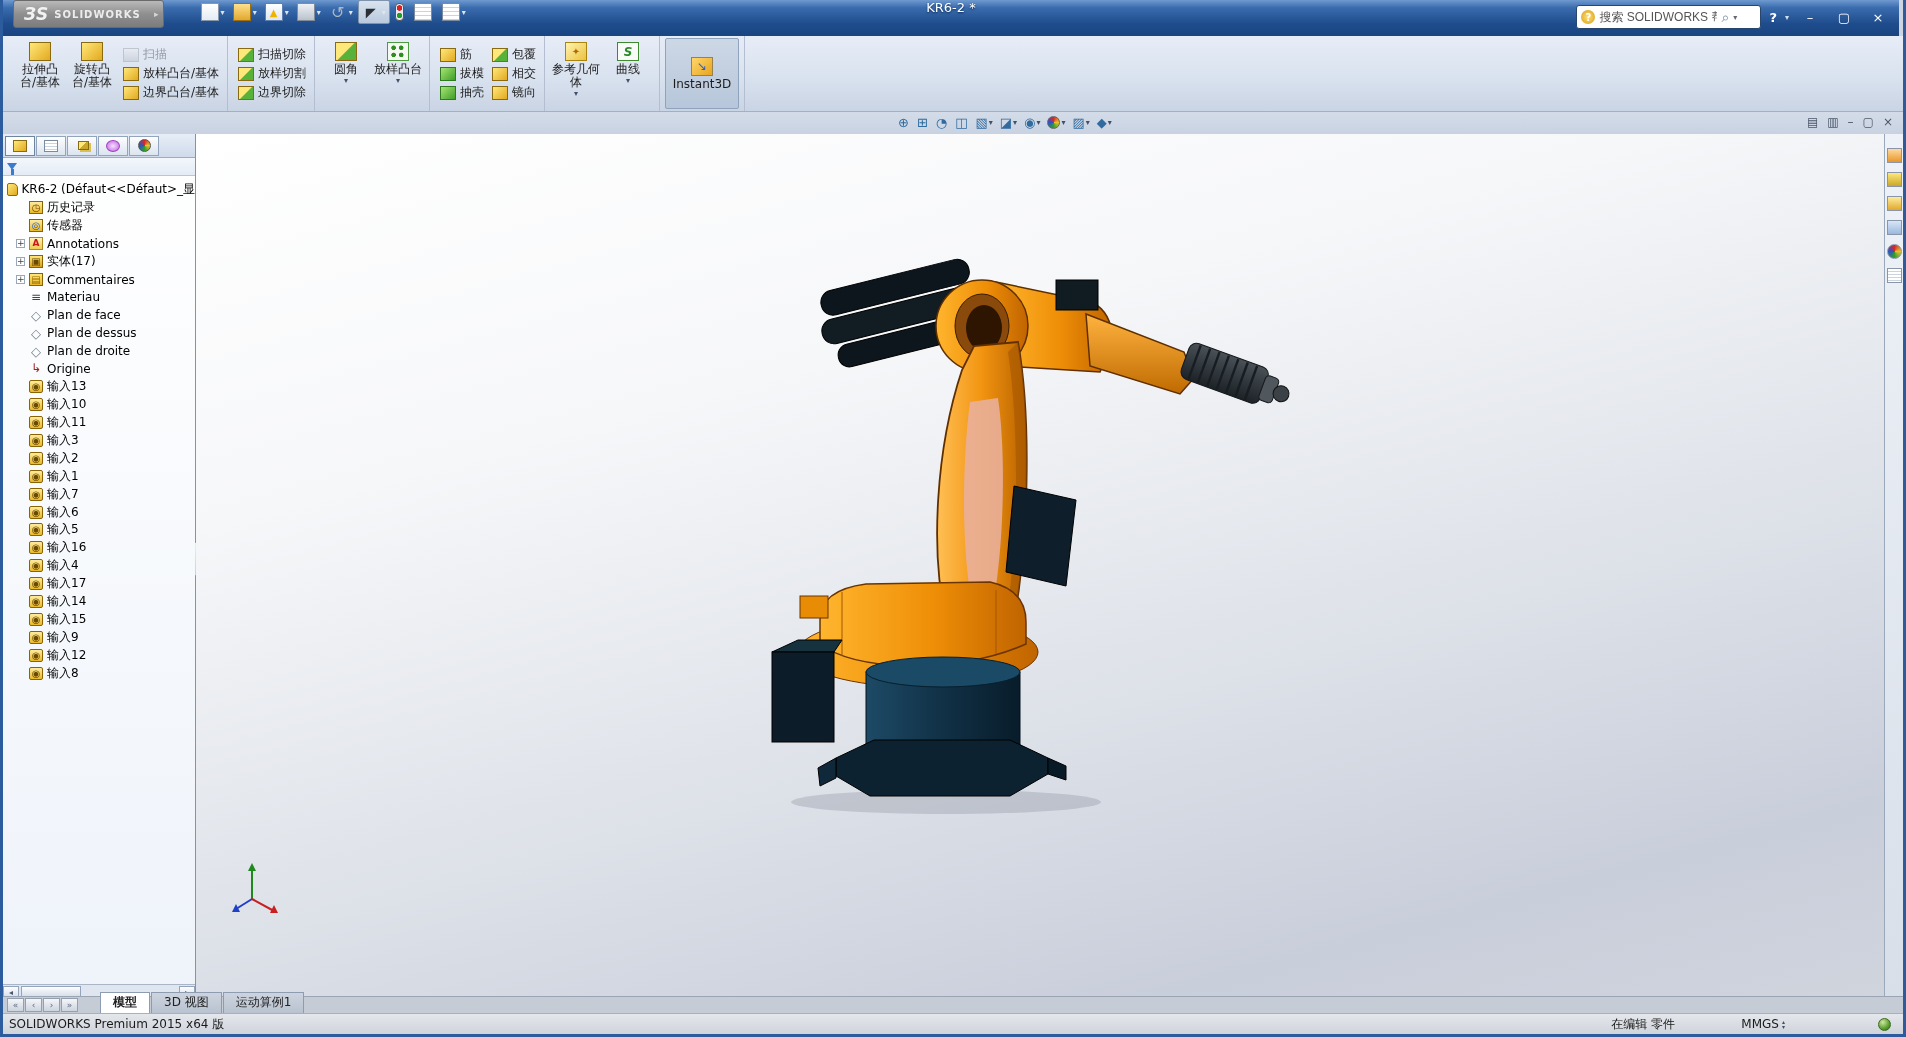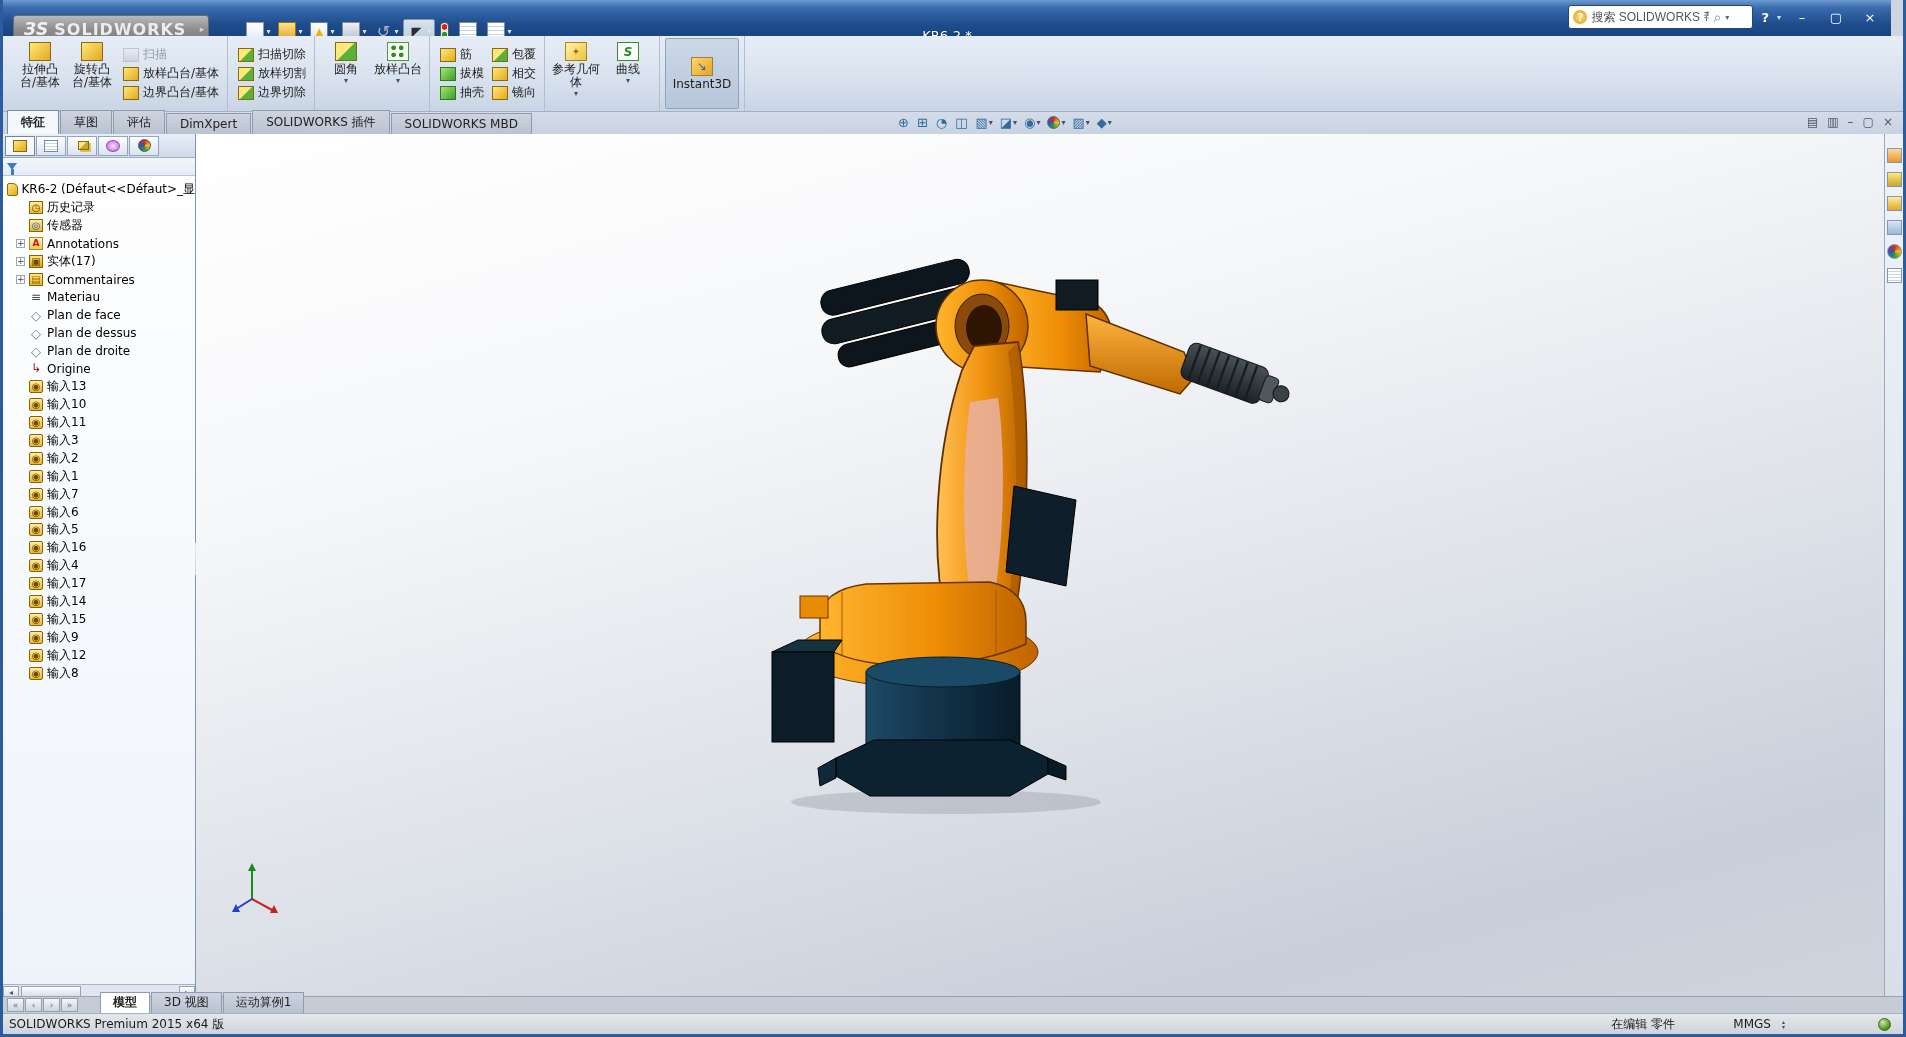--- a/index.html
+++ b/index.html
@@ -2,28 +2,28 @@
 <html><head>
 <meta charset="utf-8">
 <style>
   * { margin:0; padding:0; box-sizing:border-box; }
   html,body { width:1906px; height:1037px; overflow:hidden;
     font-family:"DejaVu Sans","Liberation Sans",sans-serif; font-size:12px; }
   .app { position:absolute; inset:0; background:#cdd5e2;
     border-left:3px solid #2c5c9e; border-right:3px solid #2c5c9e; border-bottom:3px solid #2c5c9e; }
 
   
-  .titlebar { position:absolute; left:0; top:0; right:12px; height:44px;
+  .titlebar { position:absolute; left:0; top:0; right:4px; height:44px;
     background:linear-gradient(180deg,#6f9ad0 0%,#3a6cae 18%,#1f4c8c 55%,#16407c 100%);
-    border-bottom:1px solid #123463; display:flex; align-items:flex-end; }
+    border-bottom:1px solid #123463; display:flex; align-items:flex-start; }
   .brand { margin-left:10px; height:28px; padding:0 22px 0 10px; display:flex; align-items:center; gap:6px;
     background:linear-gradient(180deg,#b9b9b9,#8f8f8f 50%,#7c7c7c);
     border:1px solid #6a6a6a; border-radius:3px; color:#e7e7e7; position:relative; }
   .brand .logo3s { font-style:italic; font-weight:bold; font-size:17px; color:#f2f2f2; }
-  .brand .bname { font-weight:bold; letter-spacing:1px; font-size:16px; color:#ececec; }
+  .brand .bname { font-weight:bold; letter-spacing:1px; font-size:10px; color:#ececec; }
   .brand .bchev { position:absolute; right:4px; color:#d5d5d5; font-size:9px; }
   .qtools { display:flex; align-items:center; gap:2px; margin-left:34px; }
   .qtool { display:flex; align-items:center; gap:2px; padding:2px 3px; border-radius:2px; }
   .qtool.pressed { background:linear-gradient(#d9e3ef,#b9c9dc); border:1px solid #7f93ac; }
   .qtool .caret { color:#dfe6f0; font-size:8px; }
   .qicon { width:18px; height:18px; display:inline-flex; align-items:center; justify-content:center; }
   .qicon.new { background:linear-gradient(#ffffff,#e4ebf4); border:1px solid #8898aa; }
   .qicon.open { background:linear-gradient(#ffe08c,#e2a82c); border:1px solid #a07010; }
   .qicon.drawing { background:linear-gradient(#fff,#dde6f2); border:1px solid #5f7fae; color:#f0b400; font-size:10px; }
   .qicon.print { background:linear-gradient(#eef1f5,#b9c2cc); border:1px solid #828c98; }
@@ -171,21 +171,21 @@
   .sheet-tab { padding:1px 12px 2px; border:1px solid #8e9cb2; border-bottom:0; background:linear-gradient(#cdd4df,#b9c2d0);
     margin-right:1px; font-size:12px; color:#222; }
   .sheet-tab.active { background:#fff; font-weight:bold;margin-left:16px; }
 
   
   .statusbar { position:absolute; left:0; right:0; bottom:0; height:21px;
     background:linear-gradient(#e4e8ed,#cfd4da); border-top:1px solid #a8b0ba;
     display:flex; align-items:center; color:#1a1a1a; }
   .sb-left { margin-left:6px; }
   .sb-edit { position:absolute; right:228px;margin-left:36px; }
-  .sb-units { position:absolute; right:118px; display:flex; align-items:center; gap:11px; }
+  .sb-units { position:absolute; right:118px; display:flex; align-items:center; gap:3px; }
   .sb-spin { display:flex; flex-direction:column; font-size:6px; line-height:5px; color:#44506a; }
   .sb-qt { position:absolute; right:12px; width:13px; height:13px; border-radius:50%;
     background:radial-gradient(circle at 35% 30%,#cfe8a0,#5a9e2f 60%,#2a6a10); border:1px solid #3a6a20; }
 </style>
 </head>
 <body>
 
 <div class="app">
 
   <div class="titlebar">
@@ -383,46 +383,20 @@
 
           <div class="rbig wide active">
             <span class="ricon instant3d">↘</span>
             <span>Instant3D</span>
           </div>
         </div>
     </div>
   </div>
 
   <div class="tabband">
-    <div class="rtabs">
-
-        <div class="rtab active">
-          <span>特征</span>
-        </div>
-
-        <div class="rtab">
-          <span>草图</span>
-        </div>
-
-        <div class="rtab">
-          <span>评估</span>
-        </div>
-
-        <div class="rtab">
-          <span>DimXpert</span>
-        </div>
-
-        <div class="rtab">
-          <span>SOLIDWORKS 插件</span>
-        </div>
-
-        <div class="rtab">
-          <span>SOLIDWORKS MBD</span>
-        </div>
-      </div>
     <div class="headsup">
 
         <div class="hu-item">
           <span class="hu-glyph">⊕</span>
           <span class="hu-caret"></span>
         </div>
 
         <div class="hu-item">
           <span class="hu-glyph">⊞</span>
           <span class="hu-caret"></span>

